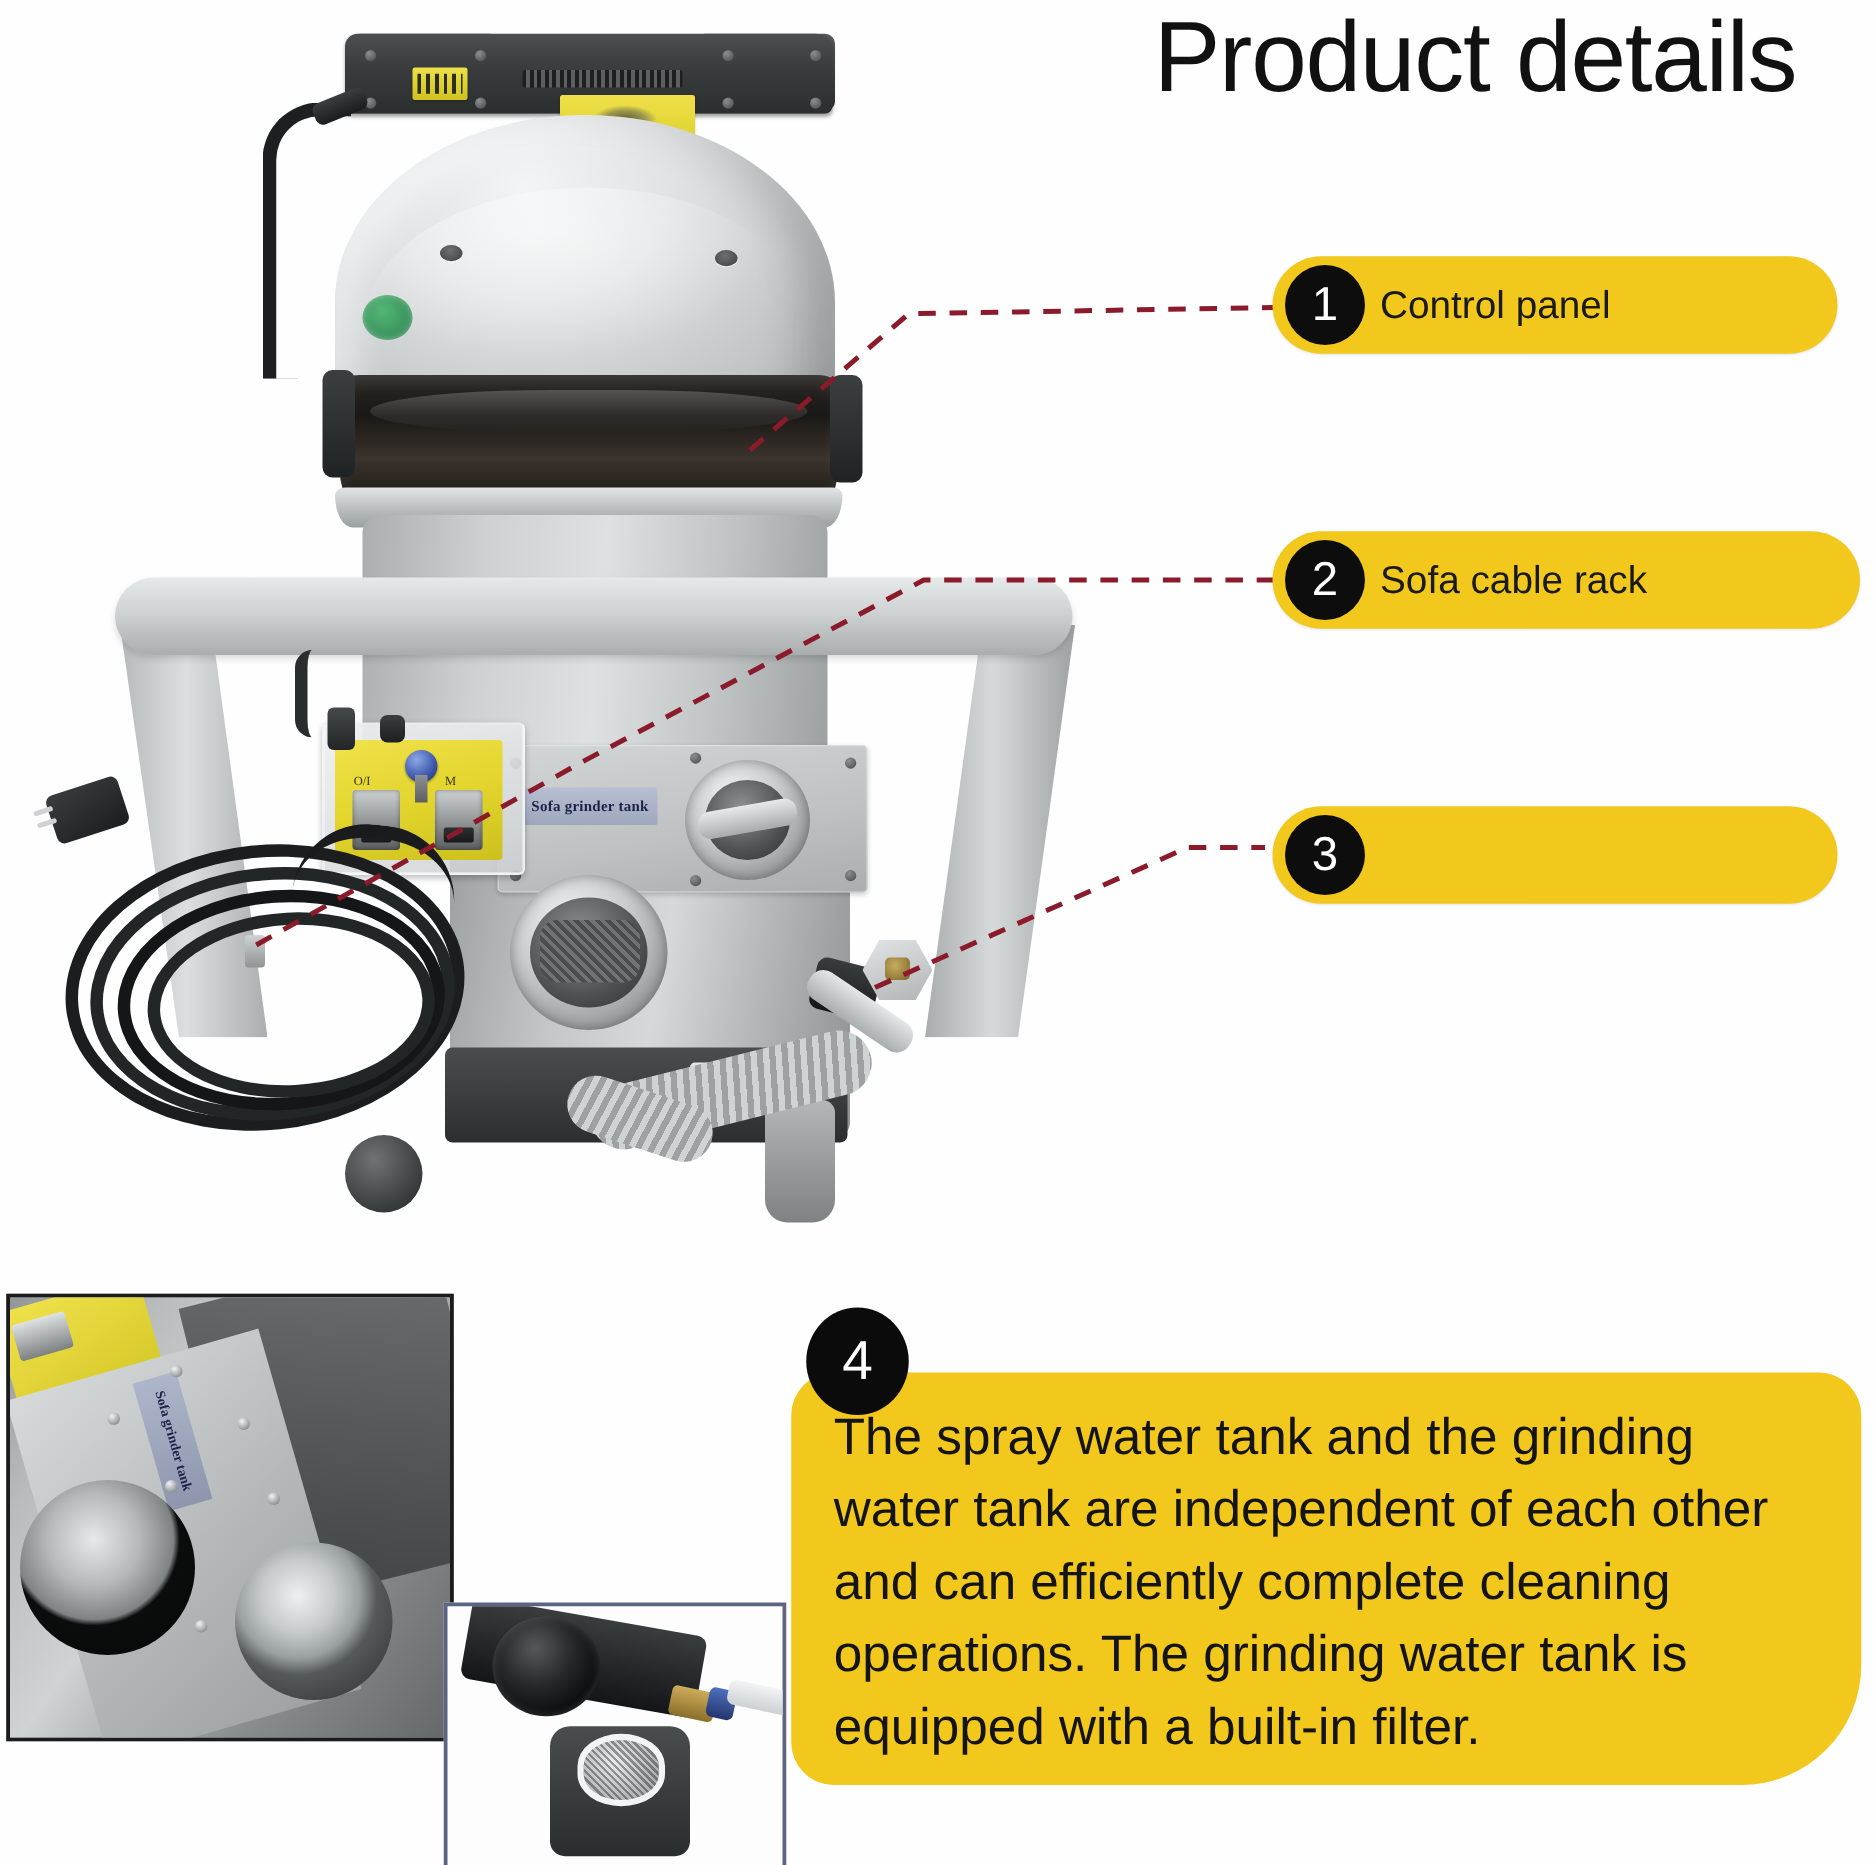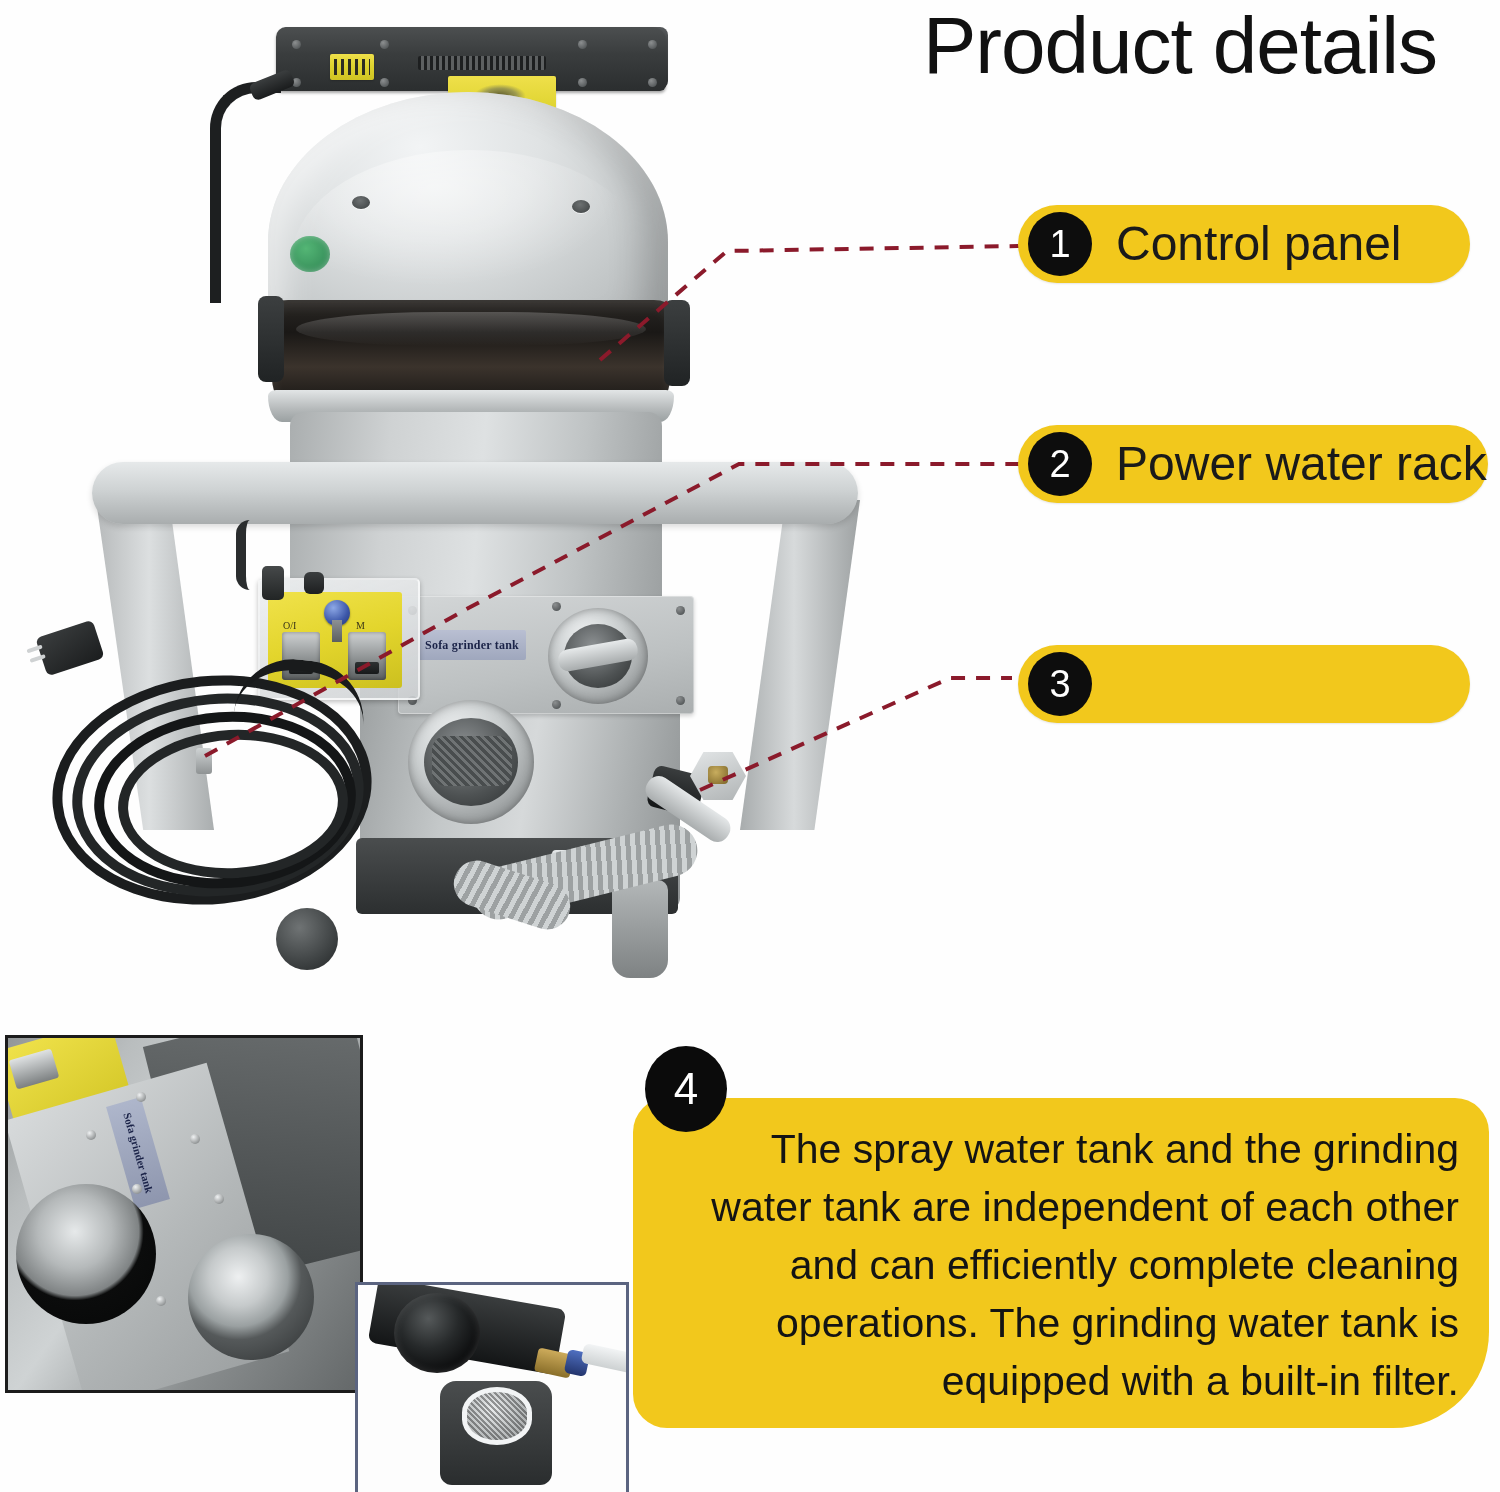--- a/index.html
+++ b/index.html
@@ -36,42 +36,42 @@
     width:64px;height:64px;margin-left:10px;
     border-radius:50%;
     background:#0d0d0d;
     color:#ffffff;
     font-size:38px;line-height:64px;
     text-align:center;
     flex:0 0 auto;
     font-weight:400;
   }
   .pill .plabel{
-    margin-left:24px;margin-right:26px;
-    font-size:48px;line-height:50px;
+    margin-left:12px;margin-right:26px;
+    font-size:31px;line-height:50px;
     color:#1a1a1a;white-space:nowrap;
   }
   #pill1{left:1018px;top:205px;width:452px;}
   #pill2{left:1018px;top:425px;width:470px;}
   #pill3{left:1018px;top:645px;width:452px;}
 
   
   .leaders{position:absolute;left:0;top:0;width:1500px;height:1492px;pointer-events:none;}
 
   
   .notebox{
     position:absolute;left:633px;top:1098px;
     width:856px;height:330px;
     background:#F2C81C;
     border-radius:34px 34px 96px 34px;
   }
   .notebox .ntext{
     position:absolute;left:34px;right:30px;top:22px;
     font-size:41px;line-height:58px;
-    color:#141414;text-align:right;
+    color:#141414;text-align:left;
     font-family:"Liberation Sans", sans-serif;
   }
   .note-badge{
     position:absolute;left:645px;top:1046px;
     width:82px;height:86px;border-radius:50%;
     background:#0b0b0b;color:#fff;
     font-size:44px;line-height:86px;text-align:center;
   }
 
   
@@ -506,21 +506,21 @@
   </svg>
 
   <div class="title">Product details</div>
 
   <div class="pill" id="pill1">
     <div class="badge">1</div>
     <div class="plabel">Control panel</div>
   </div>
   <div class="pill" id="pill2">
     <div class="badge">2</div>
-    <div class="plabel">Power water rack</div>
+    <div class="plabel">Sofa cable rack</div>
   </div>
   <div class="pill" id="pill3">
     <div class="badge">3</div>
   </div>
 
   <div class="inset1">
     <div class="i1-body"></div>
     <div class="i1-dark"></div>
     <div class="i1-yellow"></div>
     <div class="i1-sw"></div>

